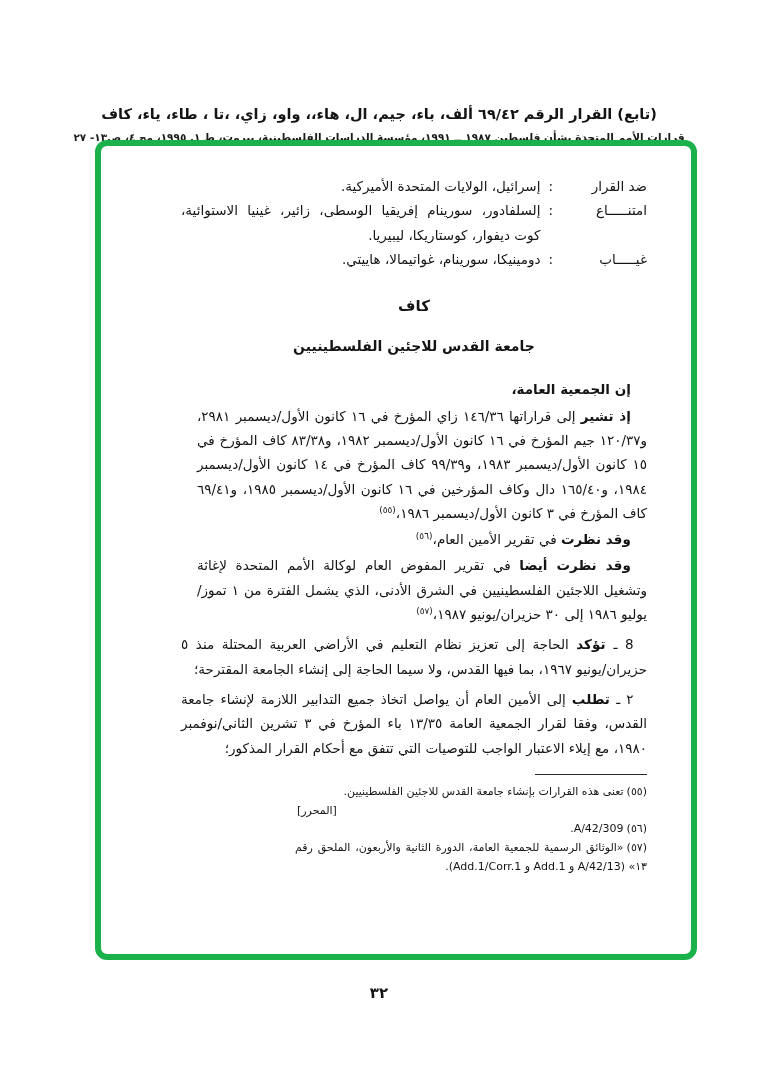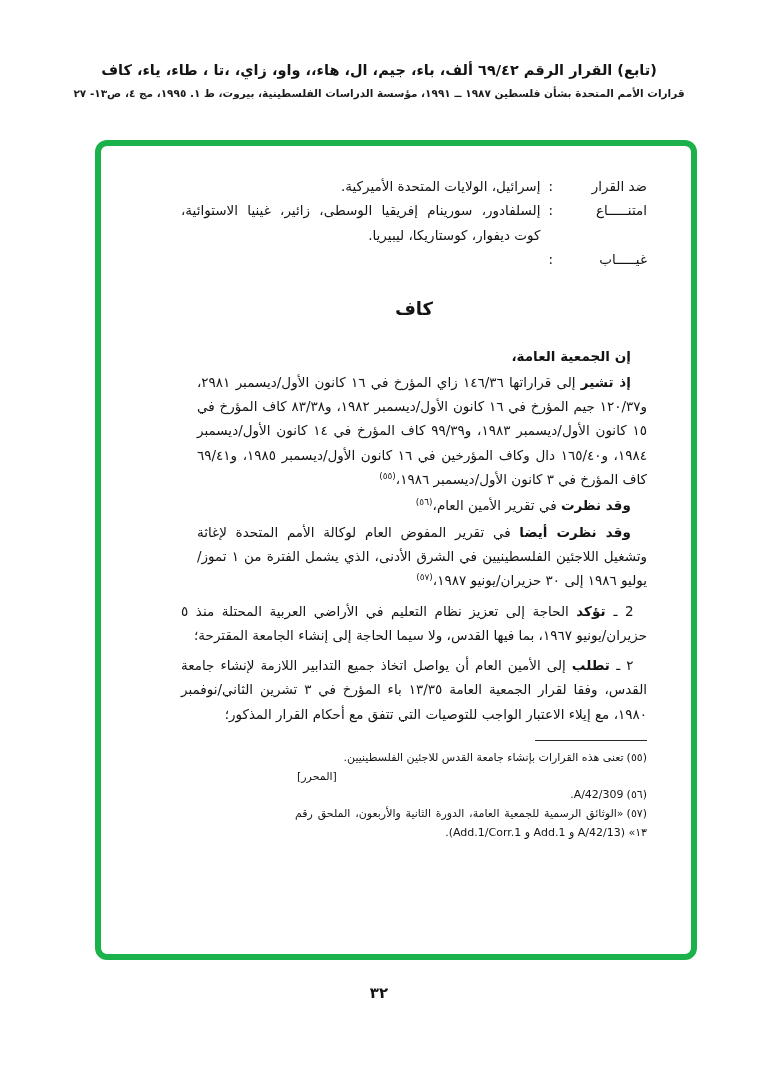--- a/index.html
+++ b/index.html
@@ -2,21 +2,21 @@
 <html lang="ar"><head>
 <meta charset="utf-8">
 <style>
   html,body{margin:0;padding:0;background:#ffffff;}
   body{
     width:758px;height:1078px;position:relative;overflow:hidden;
     font-family:"DejaVu Sans",sans-serif;color:#141414;
     -webkit-font-smoothing:antialiased;
   }
   .doc-header{
-    direction:rtl;text-align:center;padding-top:60px;
+    direction:rtl;text-align:center;padding-top:104px;
   }
   .doc-title{
     font-size:14.5px;font-weight:bold;line-height:1.5;
     padding:0 60px;letter-spacing:.2px;
   }
   .doc-source{
     font-size:10.5px;font-weight:bold;margin-top:5px;color:#1b1b1b;
     padding:0 40px;
   }
   .frame{
@@ -28,21 +28,21 @@
     font-size:13.5px;line-height:1.8;text-align:justify;
   }
   
   .vote-block{margin-top:4px;}
   .vote-row{display:flex;gap:4px;}
   .vote-label{flex:none;width:86px;white-space:nowrap;overflow:hidden;}
   .vote-colon{flex:none;padding:0 4px;}
   .vote-value{flex:1;text-align:justify;}
   
   .section-letter{
-    text-align:center;font-weight:bold;margin-top:22px;font-size:18px;
+    text-align:center;font-weight:bold;margin-top:22px;font-size:15px;
   }
   .section-title{
     text-align:center;font-weight:bold;margin-top:14px;font-size:14px;
   }
   .opening{margin:18px 0 0 0;text-indent:1.2em;font-weight:bold;}
   .para{margin:2px 0 0 16px;text-indent:1.2em;}
   .para .b{font-weight:bold;}
   .item{margin:6px 0 0 0;text-indent:1em;}
   .item .b{font-weight:bold;}
   sup{font-size:9px;line-height:0;}
@@ -80,34 +80,36 @@
       <span class="vote-value">إسرائيل، الولايات المتحدة الأميركية.</span>
     </div>
     <div class="vote-row">
       <span class="vote-label">امتنـــــاع</span>
       <span class="vote-colon">:</span>
       <span class="vote-value">إلسلفادور، سورينام إفريقيا الوسطى، زائير، غينيا الاستوائية، كوت ديفوار، كوستاريكا، ليبيريا.</span>
     </div>
     <div class="vote-row">
       <span class="vote-label">غيـــــاب</span>
       <span class="vote-colon">:</span>
+      <span class="vote-value">دومينيكا، سورينام، غواتيمالا، هاييتي.</span>
     </div>
   </section>
 
   <div class="section-letter">كاف</div>
+  <div class="section-title">جامعة القدس للاجئين الفلسطينيين</div>
 
   <p class="opening">إن الجمعية العامة،</p>
 
   <p class="para"><span class="b">إذ تشير</span><span> إلى قراراتها ١٤٦/٣٦ زاي المؤرخ في ١٦ كانون الأول/ديسمبر ٢٩٨١، و١٢٠/٣٧ جيم المؤرخ في ١٦ كانون الأول/ديسمبر ١٩٨٢، و٨٣/٣٨ كاف المؤرخ في ١٥ كانون الأول/ديسمبر ١٩٨٣، و٩٩/٣٩ كاف المؤرخ في ١٤ كانون الأول/ديسمبر ١٩٨٤، و١٦٥/٤٠ دال وكاف المؤرخين في ١٦ كانون الأول/ديسمبر ١٩٨٥، و٦٩/٤١ كاف المؤرخ في ٣ كانون الأول/ديسمبر ١٩٨٦،</span><sup>(٥٥)</sup></p>
 
   <p class="para"><span class="b">وقد نظرت</span><span> في تقرير الأمين العام،</span><sup>(٥٦)</sup></p>
 
   <p class="para"><span class="b">وقد نظرت أيضا</span><span> في تقرير المفوض العام لوكالة الأمم المتحدة لإغاثة وتشغيل اللاجئين الفلسطينيين في الشرق الأدنى، الذي يشمل الفترة من ١ تموز/يوليو ١٩٨٦ إلى ٣٠ حزيران/يونيو ١٩٨٧،</span><sup>(٥٧)</sup></p>
 
-  <p class="item"><span>2 ـ</span><span class="b"> تؤكد</span><span> الحاجة إلى تعزيز نظام التعليم في الأراضي العربية المحتلة منذ ٥ حزيران/يونيو ١٩٦٧، بما فيها القدس، ولا سيما الحاجة إلى إنشاء الجامعة المقترحة؛</span></p>
+  <p class="item"><span>8 ـ</span><span class="b"> تؤكد</span><span> الحاجة إلى تعزيز نظام التعليم في الأراضي العربية المحتلة منذ ٥ حزيران/يونيو ١٩٦٧، بما فيها القدس، ولا سيما الحاجة إلى إنشاء الجامعة المقترحة؛</span></p>
 
   <p class="item"><span>٢ ـ</span><span class="b"> تطلب</span><span> إلى الأمين العام أن يواصل اتخاذ جميع التدابير اللازمة لإنشاء جامعة القدس، وفقا لقرار الجمعية العامة ١٣/٣٥ باء المؤرخ في ٣ تشرين الثاني/نوفمبر ١٩٨٠، مع إيلاء الاعتبار الواجب للتوصيات التي تتفق مع أحكام القرار المذكور؛</span></p>
 
   <hr class="fn-sep">
 
   <section class="footnotes">
     <p class="fn"><span class="marker">(٥٥)</span><span>تعنى هذه القرارات بإنشاء جامعة القدس للاجئين الفلسطينيين.</span></p>
     <div class="fn-suffix">[المحرر]</div>
     <p class="fn"><span class="marker">(٥٦)</span><span>A/42/309.</span></p>
     <p class="fn"><span class="marker">(٥٧)</span><span>«الوثائق الرسمية للجمعية العامة، الدورة الثانية والأربعون، الملحق رقم ١٣» (A/42/13 و Add.1 و Add.1/Corr.1).</span></p>

